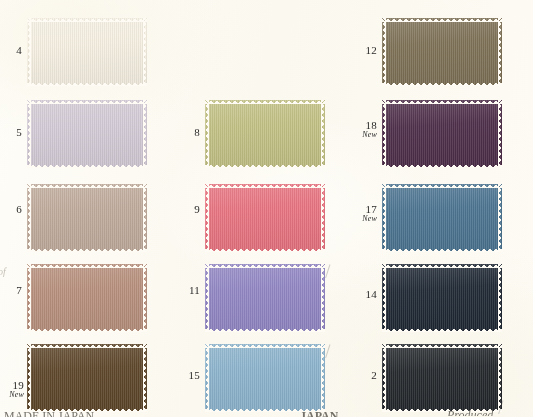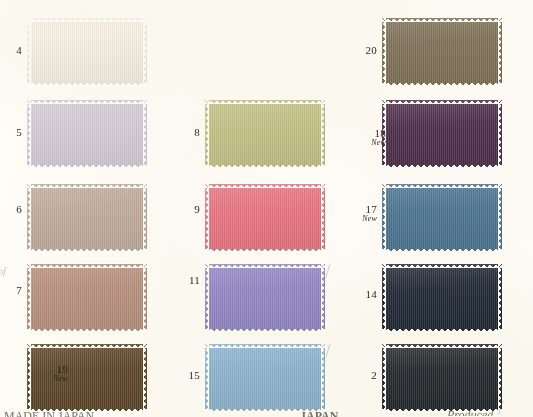--- a/index.html
+++ b/index.html
@@ -214,21 +214,21 @@
     <div class="swatch" style="width: 120px; height: 68px;">
       <div class="fill" id="fill-4" style="background: rgb(92, 68, 40);"></div>
       <div class="weave"></div>
       <div class="sheen"></div>
       <div class="pink-top"></div>
       <div class="pink-bottom"></div>
       <div class="pink-left"></div>
       <div class="pink-right"></div>
     </div>
   </div>
-  <div class="swatch-label" style="left:0px; top:364px; width:24px;padding-left:44px;">
+  <div class="swatch-label" style="left:0px; top:380px; width:24px;">
     <span class="num">19</span>
     <span class="new">New</span>
   </div>
 
   <div class="swatch-cell" style="left:205px; top:100px;">
     <div class="swatch" style="width: 120px; height: 68px;">
       <div class="fill" id="fill-5" style="background: rgb(194, 193, 132);"></div>
       <div class="weave"></div>
       <div class="sheen"></div>
       <div class="pink-top"></div>
@@ -260,21 +260,21 @@
     <div class="swatch" style="width: 120px; height: 68px;">
       <div class="fill" id="fill-7" style="background: rgb(145, 134, 196);"></div>
       <div class="weave"></div>
       <div class="sheen"></div>
       <div class="pink-top"></div>
       <div class="pink-bottom"></div>
       <div class="pink-left"></div>
       <div class="pink-right"></div>
     </div>
   </div>
-  <div class="swatch-label" style="left:178px; top:275px; width:22px;">
+  <div class="swatch-label" style="left:178px; top:285px; width:22px;">
     <span class="num">11</span>
   </div>
   <div class="tick-mark" style="left:327px; top:266px;"></div>
 
   <div class="swatch-cell" style="left:205px; top:344px;">
     <div class="swatch" style="width: 120px; height: 68px;">
       <div class="fill" id="fill-8" style="background: rgb(139, 179, 204);"></div>
       <div class="weave"></div>
       <div class="sheen"></div>
       <div class="pink-top"></div>
@@ -293,35 +293,35 @@
       <div class="fill" id="fill-9" style="background: rgb(125, 112, 85);"></div>
       <div class="weave"></div>
       <div class="sheen"></div>
       <div class="pink-top"></div>
       <div class="pink-bottom"></div>
       <div class="pink-left"></div>
       <div class="pink-right"></div>
     </div>
   </div>
   <div class="swatch-label" style="left:355px; top:45px; width:22px;">
-    <span class="num">20</span>
+    <span class="num">12</span>
   </div>
 
   <div class="swatch-cell" style="left:382px; top:100px;">
     <div class="swatch" style="width: 120px; height: 68px;">
       <div class="fill" id="fill-10" style="background: rgb(76, 44, 72);"></div>
       <div class="weave"></div>
       <div class="sheen"></div>
       <div class="pink-top"></div>
       <div class="pink-bottom"></div>
       <div class="pink-left"></div>
       <div class="pink-right"></div>
     </div>
   </div>
-  <div class="swatch-label" style="left:362px; top:120px; width:24px;margin-top:8px;">
+  <div class="swatch-label" style="left:353px; top:120px; width:24px;">
     <span class="num">18</span>
     <span class="new">New</span>
   </div>
 
   <div class="swatch-cell" style="left:382px; top:184px;">
     <div class="swatch" style="width: 120px; height: 68px;">
       <div class="fill" id="fill-11" style="background: rgb(74, 115, 144);"></div>
       <div class="weave"></div>
       <div class="sheen"></div>
       <div class="pink-top"></div>

